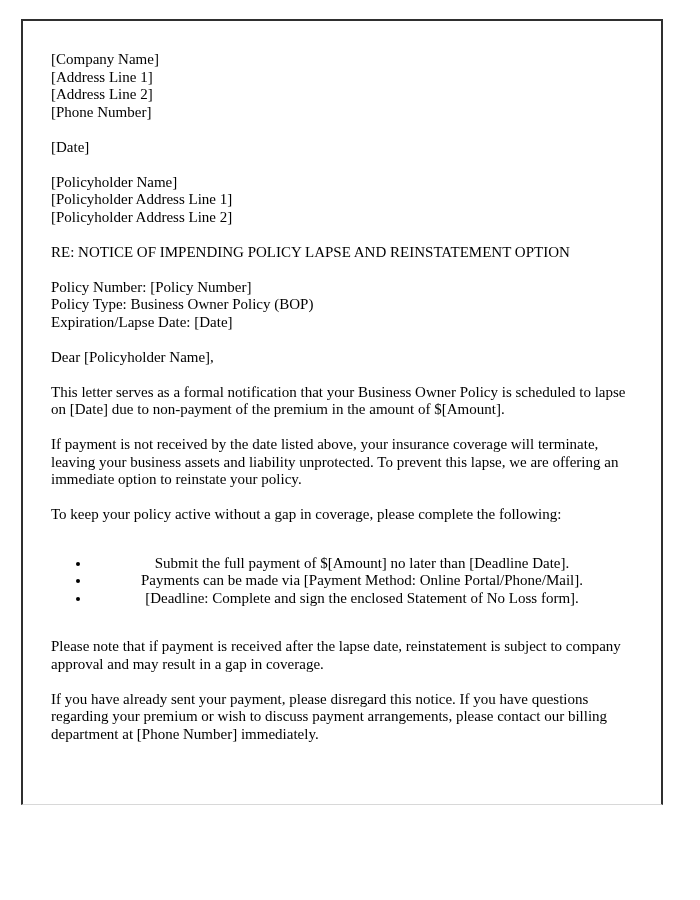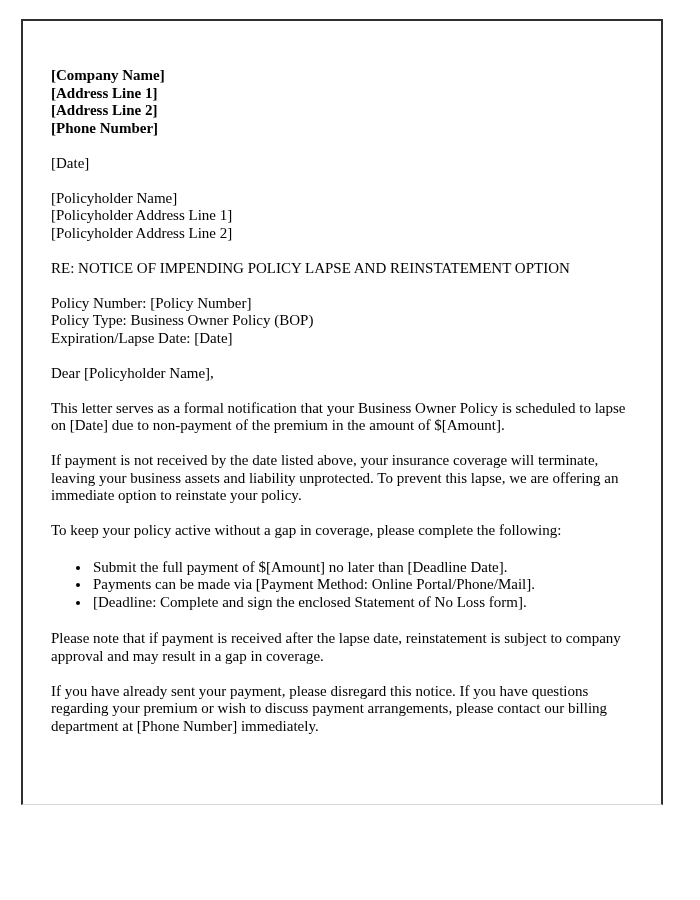--- a/index.html
+++ b/index.html
@@ -29,24 +29,24 @@
     border-bottom: 1px solid var(--page_border_bottom);
     padding: 30px 30px 0 28px;
     font-family: "Liberation Serif", "DejaVu Serif", serif;
     font-size: 15px;
     line-height: 17.5px;
     color: var(--text);
     overflow: hidden;
   }
   .page p { margin: 17.5px 0; }
   .block { margin: 17.5px 0; }
-  .block.first { margin-top: 16px; font-weight: bold; }
+  .block.first { margin-top: 0; }
   .block div { margin: 0; }
   .bold { font-weight: normal; }
-  ul.steps { margin: 19px 0; padding-left: 40px; }
+  ul.steps { margin: 31px 0; padding-left: 40px; text-align: center; }
   ul.steps li { margin: 0; padding-left: 2px; }
 </style>
 </head>
 <body>
 
 <div class="canvas">
   <div class="page">
 
     <div class="block first">
       <div>[Company Name]</div>

